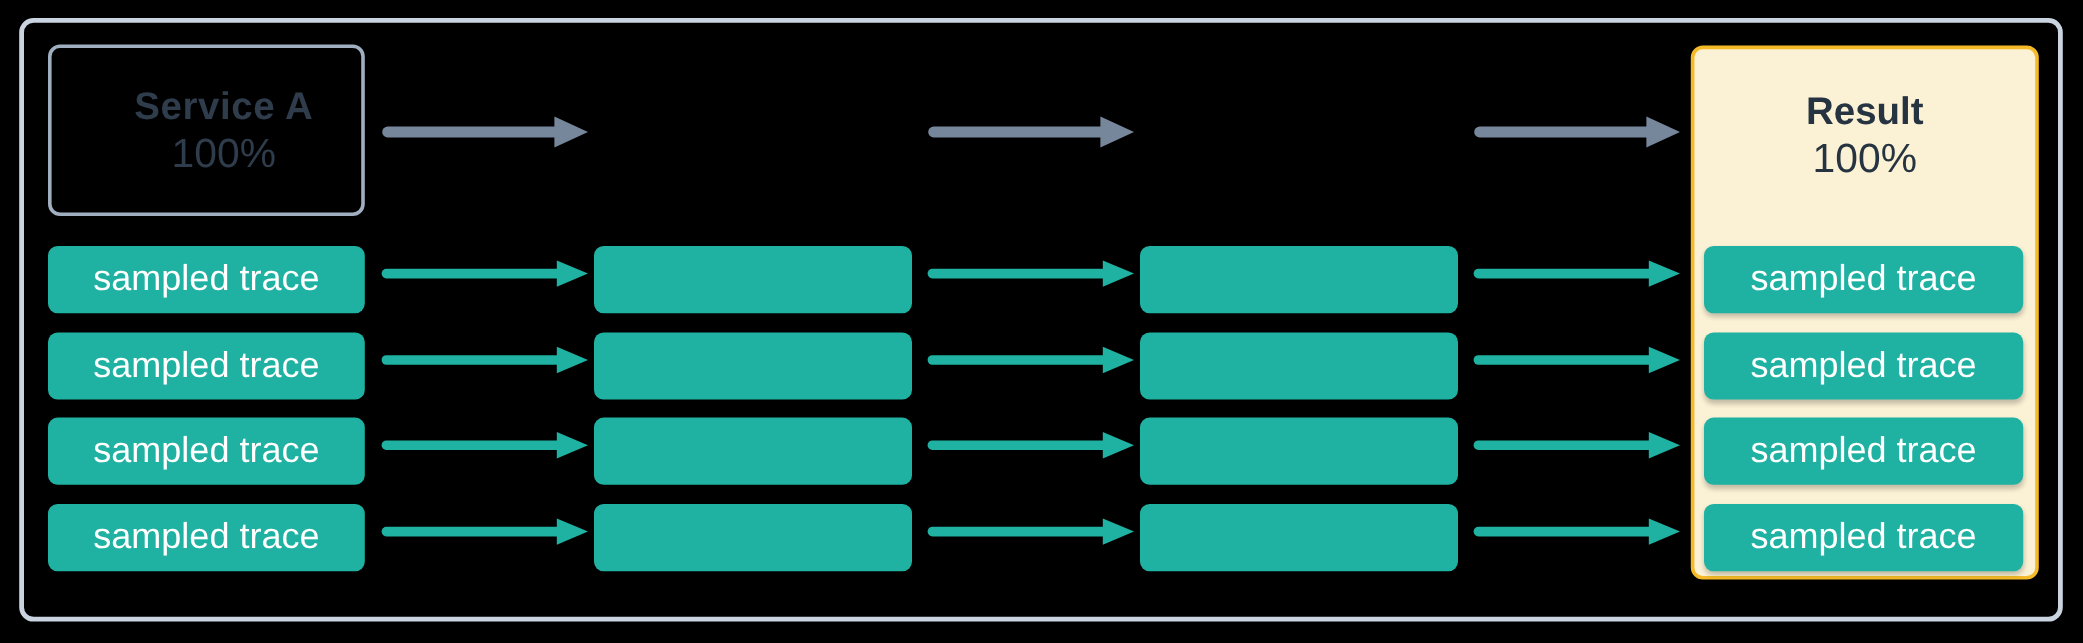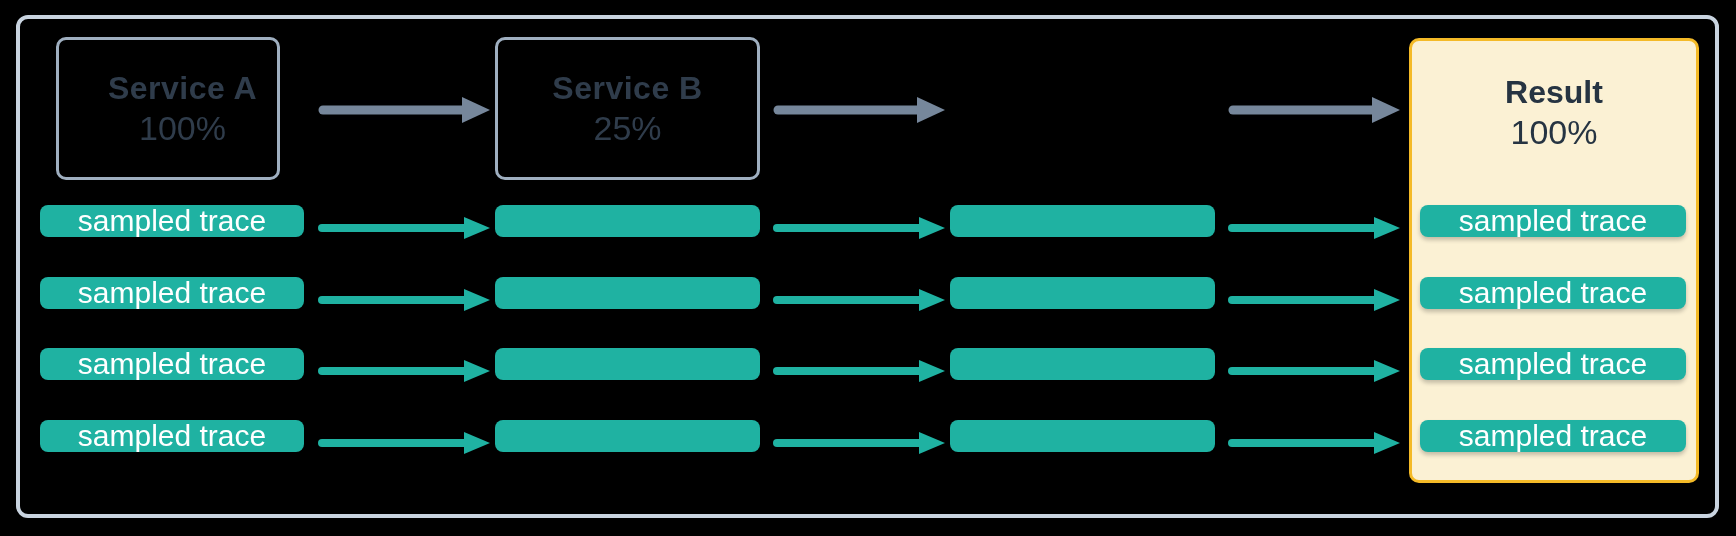--- a/index.html
+++ b/index.html
@@ -40,21 +40,21 @@
     color: var(--service-text, #2f3c4b);
     letter-spacing: 0.5px;
     line-height: 1;
   }
   .service-box .pct {
     font-size: 34px;
     font-weight: 400;
     color: var(--service-text, #2f3c4b);
     line-height: 1;
   }
-  #svc-a { left: 56px;  width: 224px; padding-left: 29px; }
+  #svc-a { left: 40px;  width: 264px; padding-left: 29px; }
   #svc-b { left: 495px; width: 265px; }
   #svc-c { left: 950px; width: 265px; }
 
   .result-box {
     position: absolute;
     left: 1409px; top: 38px;
     width: 290px; height: 445px;
     background: var(--result-bg, #fbf1d4);
     border: 3px solid var(--result-border, #f4ba27);
     border-radius: 10px;
@@ -78,21 +78,21 @@
   }
   .result-header .pct {
     font-size: 34px;
     font-weight: 400;
     color: var(--result-text, #263442);
     line-height: 1;
   }
 
   .trace {
     position: absolute;
-    height: 32px;
+    height: 56px;
     background: var(--trace-teal, #1fb2a2);
     border-radius: 8px;
     display: flex;
     align-items: center;
     justify-content: center;
     font-size: 30px;
     font-weight: 400;
     color: var(--trace-text, #ffffff);
     box-shadow: 0 3px 4px rgba(0,0,0,0.22);
     line-height: 1;
@@ -125,24 +125,20 @@
 <body>
 
 <div class="canvas">
 
   <div class="frame"></div>
 
   <div class="service-box" id="svc-a">
     <div class="title">Service A</div>
     <div class="pct">100%</div>
   </div>
-  <div class="service-box" id="svc-b">
-    <div class="title">Service B</div>
-    <div class="pct">25%</div>
-  </div>
 
   <div class="result-box">
     <div class="result-header">
       <div class="title">Result</div>
       <div class="pct">100%</div>
     </div>
   </div>
 
   <div class="trace col-a row-1">sampled trace</div>
   <div class="trace col-a row-2">sampled trace</div>

